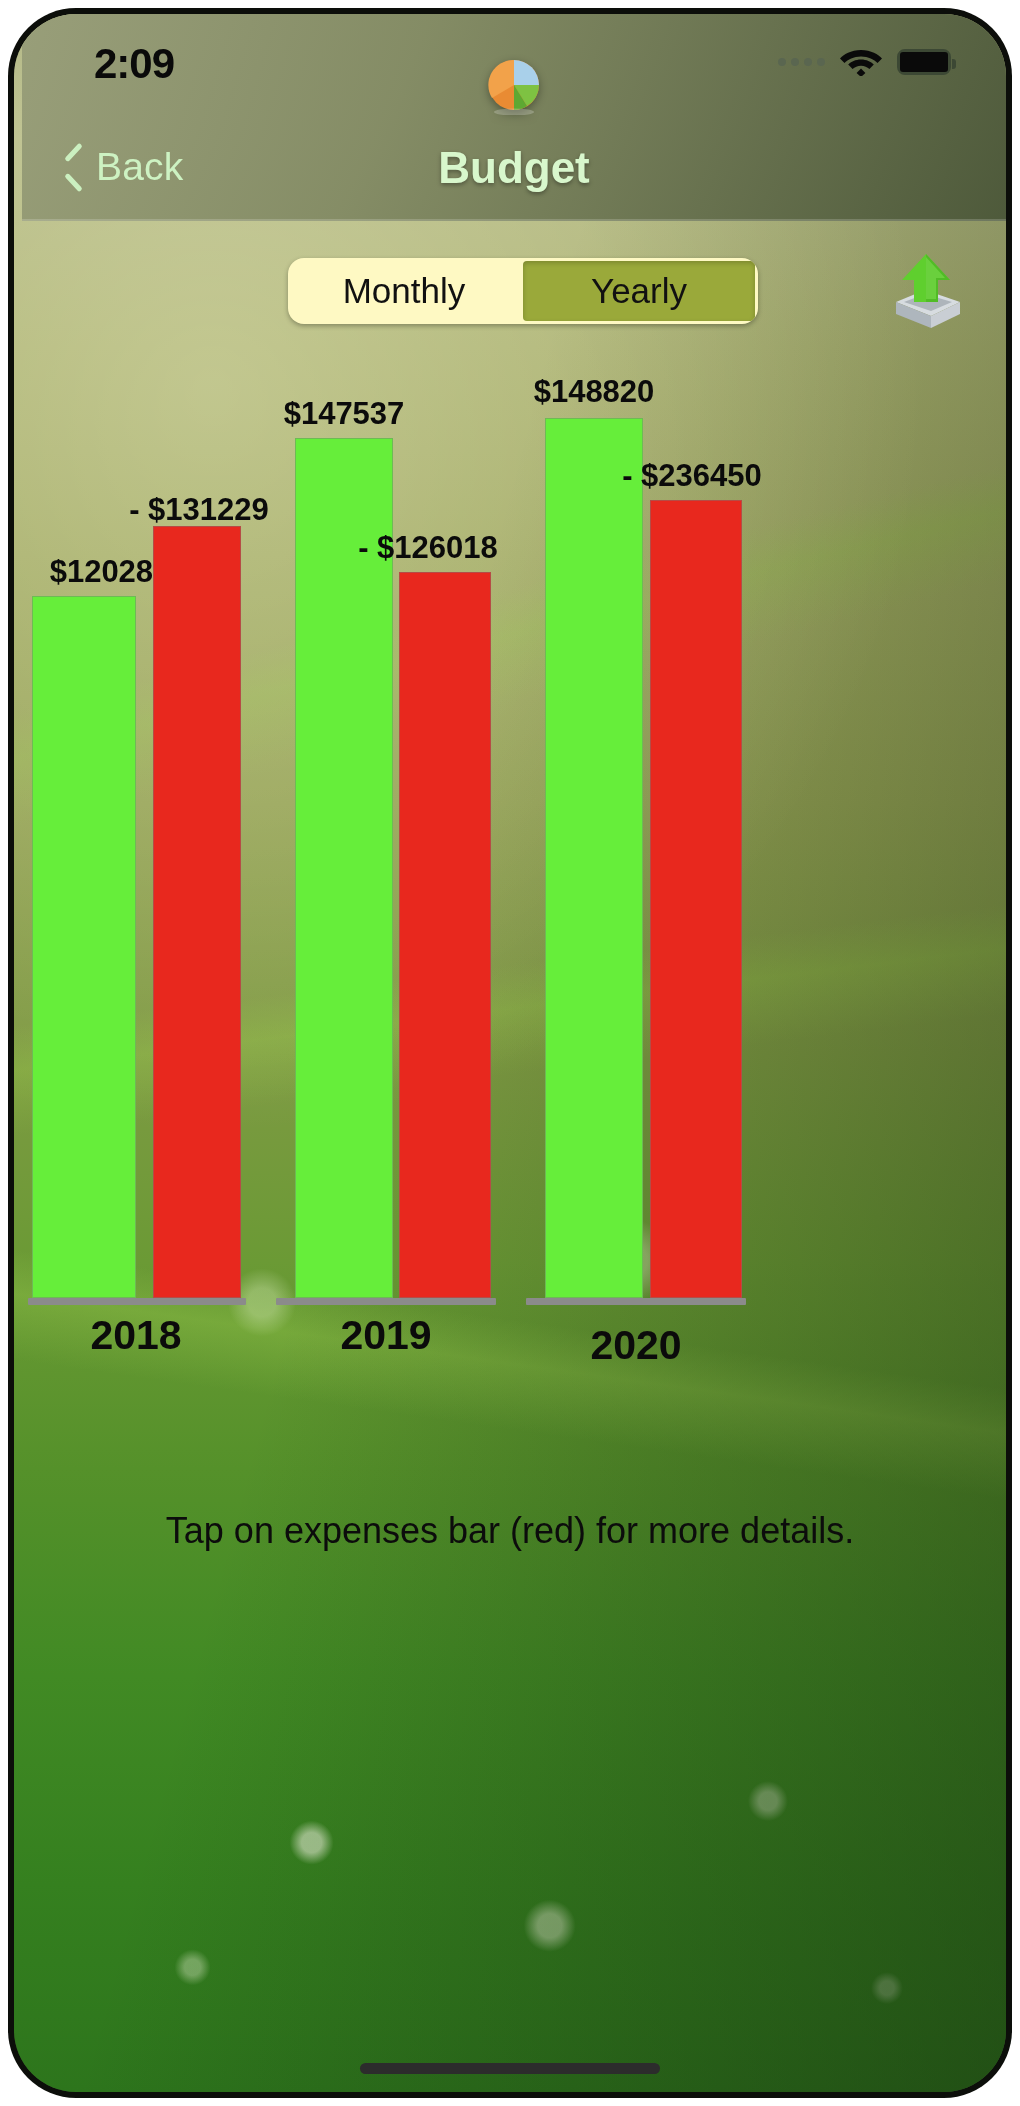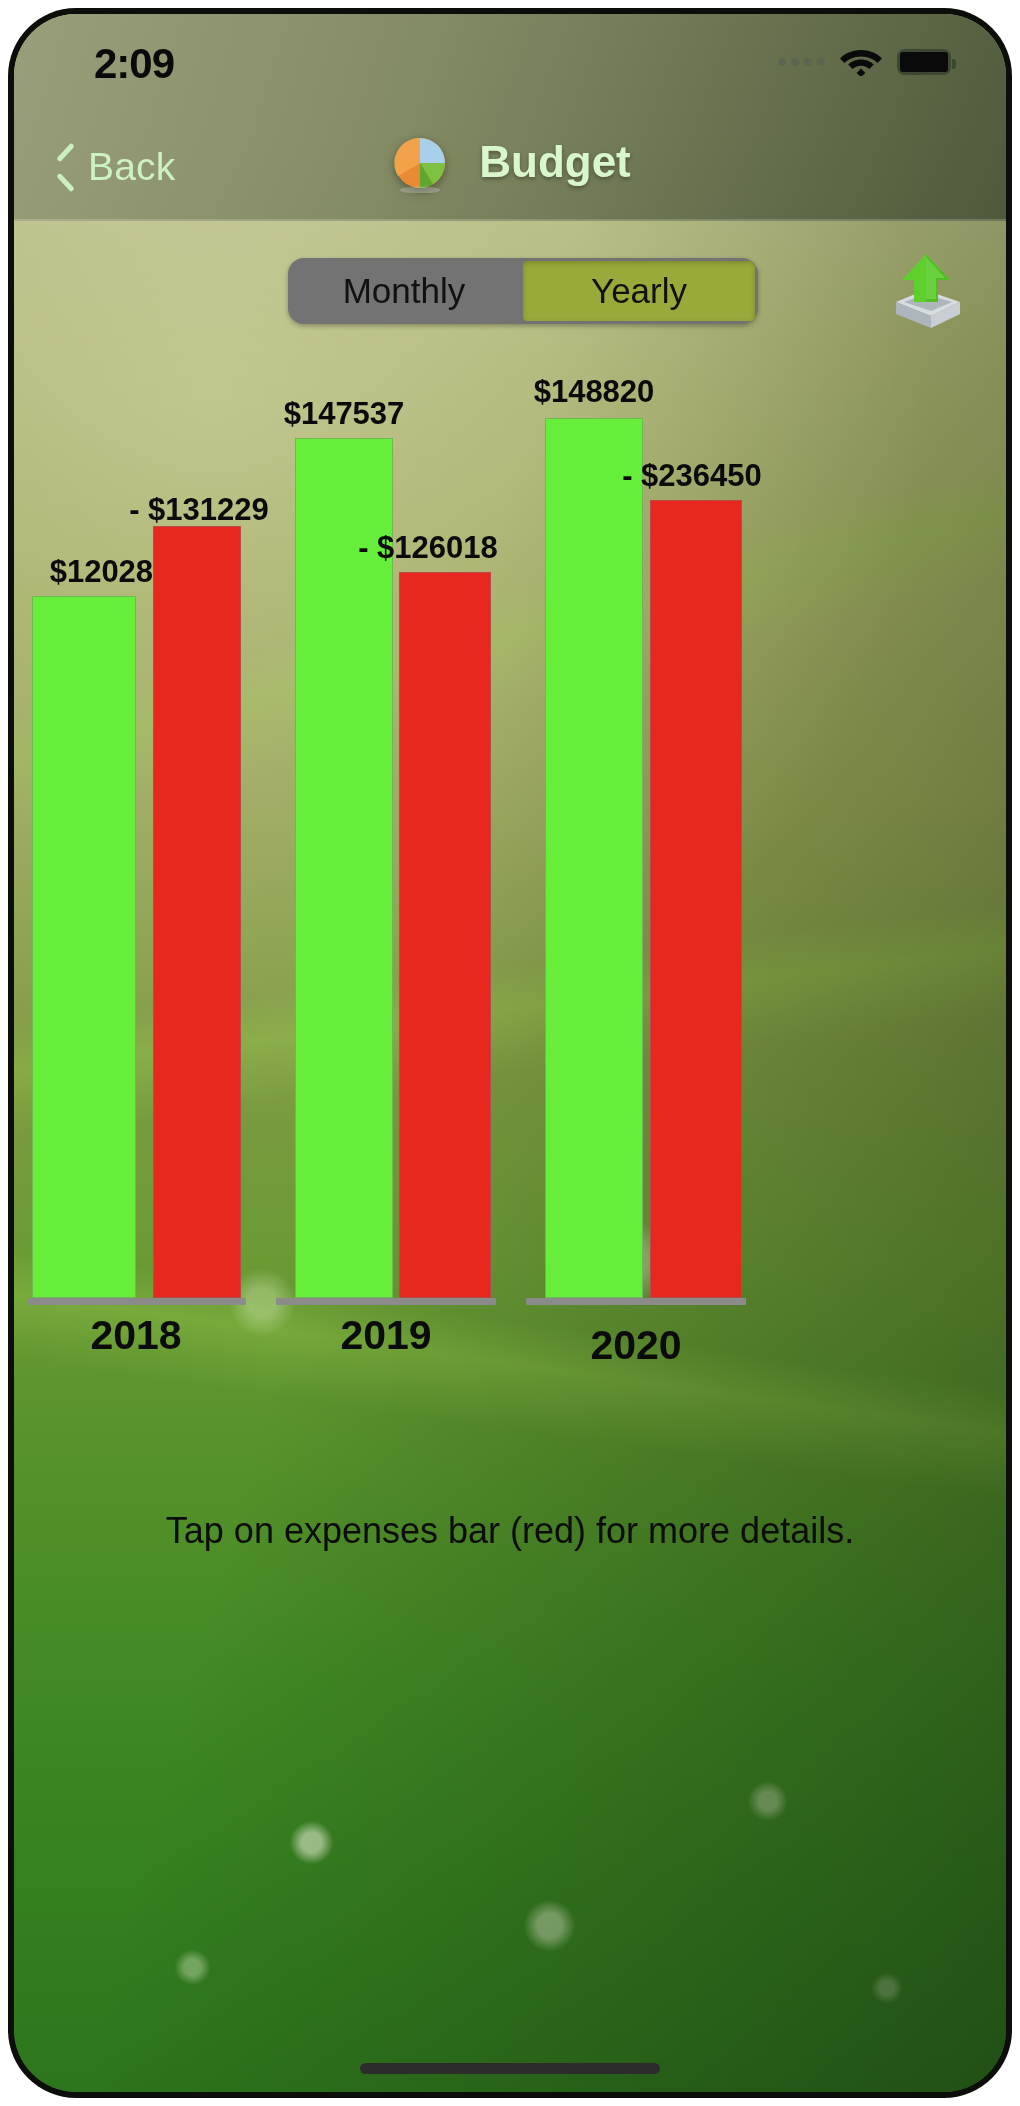--- a/index.html
+++ b/index.html
@@ -80,21 +80,21 @@
     position:relative; display:flex; align-items:center;
   }
   .batt::after {
     content:""; position:absolute; right:-8px; top:7px;
     width:4px; height:10px; background:#3c4834; border-radius:0 3px 3px 0;
   }
   .batt i { display:block; width:100%; height:100%; background:#0a0a0a; border-radius:3px; }
 
   
   #navbar {
-    position:absolute; top:0; left:0; right:0; height:207px;
+    position:absolute; top:0; left:8px; right:0; height:207px;
     background:linear-gradient(115deg, rgba(150,156,120,.92) 0%, rgba(128,136,98,.92) 38%, rgba(74,86,56,.94) 100%);
     z-index:5;
     text-align:right;
   }
   #navbar::after {
     content:""; position:absolute; left:0; right:0; bottom:0; height:2px;
     background:rgba(255,255,255,.18);
   }
   #back-btn {
     position:absolute; left:40px; bottom:32px;
@@ -107,34 +107,34 @@
   #back-btn .chev::before, #back-btn .chev::after {
     content:""; position:absolute; left:4px; width:22px; height:5px;
     background:#cbf0c0; border-radius:3px;
   }
   #back-btn .chev::before { top:10px; transform-origin:left center; transform:rotate(-47deg); }
   #back-btn .chev::after  { top:24px; transform-origin:left center; transform:rotate(47deg); }
   #back-label { font-size:39px; color:#cdf2c2; letter-spacing:.2px; }
 
   #nav-title-wrap {
     position:absolute; left:0; right:0; bottom:28px;
-    display:flex; align-items:center; justify-content:center; gap:28px;
+    display:flex; align-items:center; justify-content:center; gap:28px;flex-direction:column;
   }
   #nav-title {
     font-size:44px; font-weight:bold; color:#d8f7cc;
     text-shadow:0 2px 4px rgba(0,0,0,.35);
   }
   .pie-ico { width:62px; height:62px; position:relative; filter:drop-shadow(0 3px 4px rgba(0,0,0,.35)); }
   .pie-ico svg { display:block; }
 
   
   #segctl {
     position:absolute; top:244px; left:274px;
     width:470px; height:66px;
-    background:#737373;
+    background:#fef9c3;
     border-radius:16px;
     display:flex;
     box-shadow:0 2px 5px rgba(0,0,0,.3);
     z-index:4; overflow:hidden;justify-content:space-between;
   }
   .seg {
     flex:1; display:flex; align-items:center; justify-content:center;
     font-size:35px; color:#111; cursor:pointer;
   }
   .seg.active {

